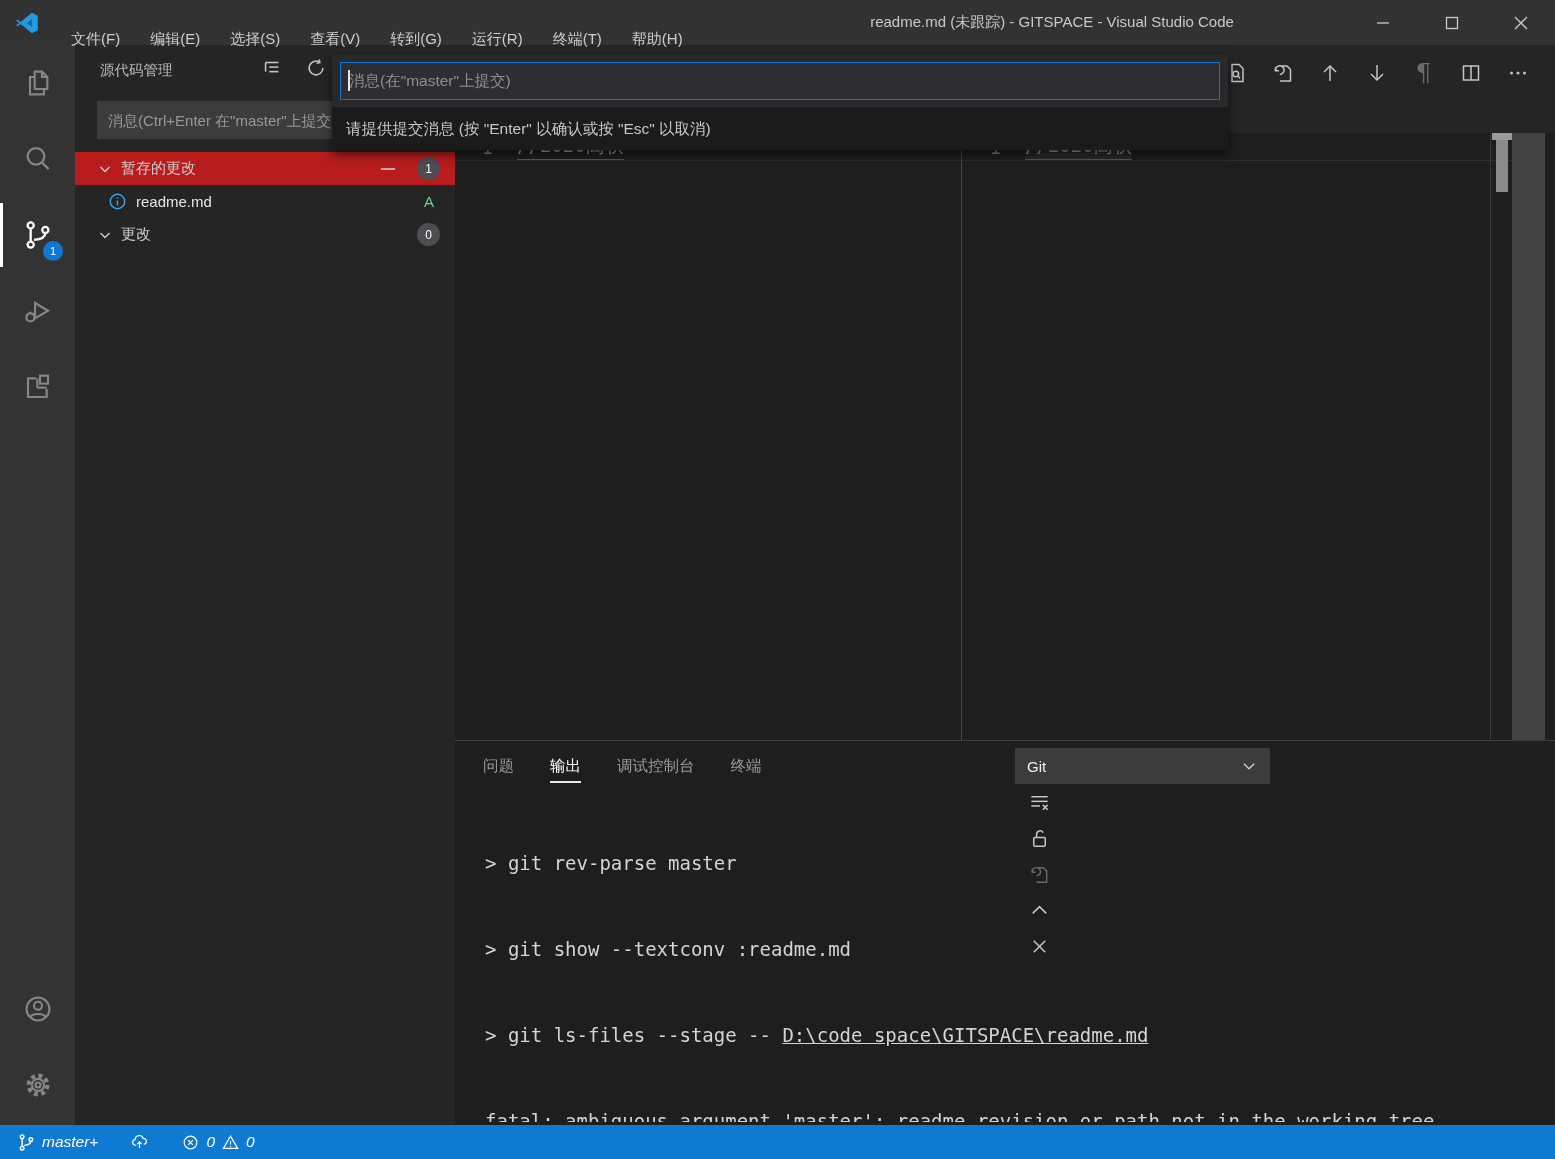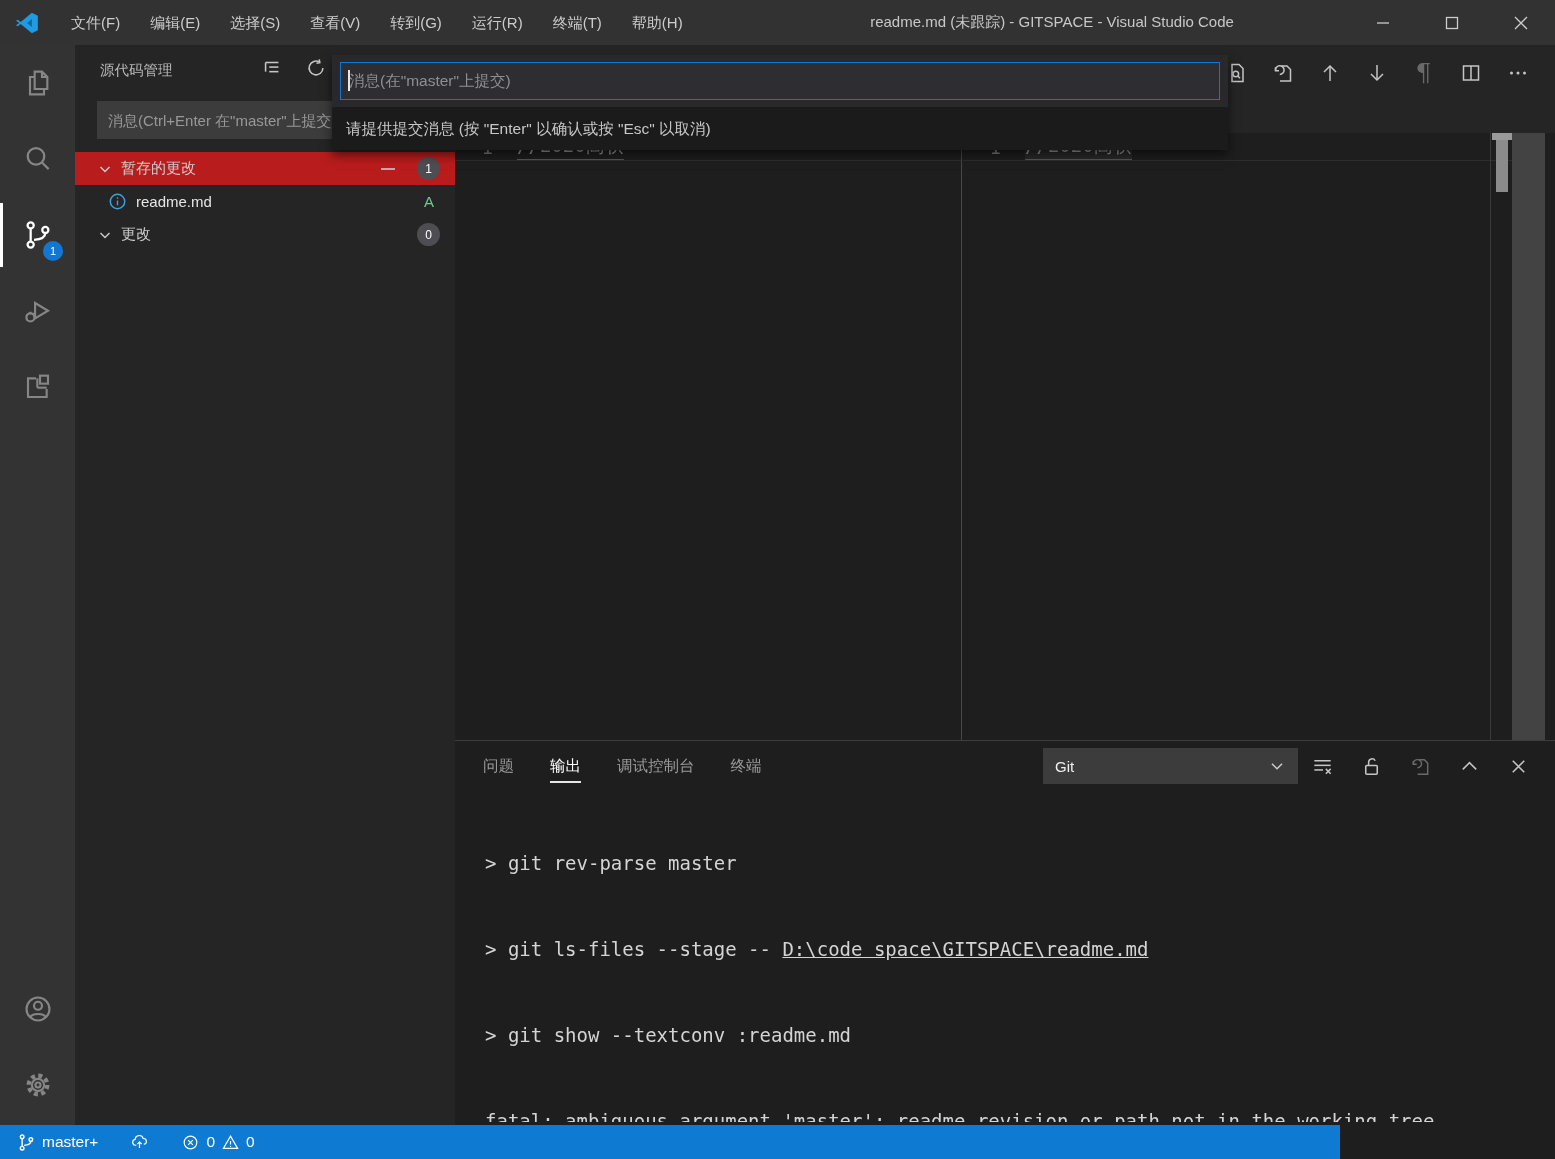--- a/index.html
+++ b/index.html
@@ -5,21 +5,21 @@
   * { margin:0; padding:0; box-sizing:border-box; }
   html,body { width:1555px; height:1159px; background:#1e1e1e; overflow:hidden;
     font-family:"Liberation Sans","DejaVu Sans",sans-serif; }
   .window { position:relative; width:1555px; height:1159px; background:#1e1e1e; }
 
   
   .titlebar { position:absolute; left:0; top:0; width:1555px; height:45px;
     background:#323233; display:flex; align-items:center; color:#cccccc; z-index:60; }
   .vscode-logo { width:26px; height:26px; margin:0 16px 0 14px; flex:0 0 auto; }
   .menus { display:flex; align-items:center; font-size:15px; }
-  .menu-item { padding:0 15px; height:45px; line-height:45px; cursor:default; }
+  .menu-item { padding:16px 15px; height:45px; line-height:45px; cursor:default; }
   .win-title { position:absolute; left:1052px; transform:translateX(-50%);
     font-size:15px; color:#c8c8c8; white-space:nowrap; }
   .win-controls { position:absolute; right:0; top:0; display:flex; height:45px; }
   .win-btn { width:69px; height:45px; display:flex; align-items:center; justify-content:center; }
 
   
   .activitybar { position:absolute; left:0; top:45px; width:75px; height:1080px;
     background:#333333; z-index:10; }
   .ab-item { position:relative; width:75px; height:76px; display:flex;
     align-items:center; justify-content:center; color:#868686; }
@@ -96,38 +96,38 @@
 
   
   .panel { position:absolute; left:455px; top:740px; width:1100px; height:385px;
     background:#1e1e1e; border-top:1px solid #3e3e42; }
   .panel-tabs { position:absolute; left:28px; top:0; height:50px; display:flex;
     align-items:flex-start; font-size:15.5px; }
   .panel-tab { margin-right:36px; height:50px; line-height:50px; color:#9a9a9a; position:relative; }
   .panel-tab.active { color:#ffffff; }
   .panel-tab.active::after { content:""; position:absolute; left:0; bottom:8px;
     width:100%; height:2px; background:#e7e7e7; }
-  .panel-controls { position:absolute; left:588px; top:7px; display:flex; align-items:center; }
+  .panel-controls { position:absolute; left:560px; top:7px; display:flex; align-items:flex-start;flex-direction:column; }
   .channel-select { width:255px; height:36px; background:#3c3c3c; color:#f0f0f0;
     font-size:15px; display:flex; align-items:center; padding:0 12px; }
   .channel-select .sel-label { flex:1; }
   .channel-select svg { width:18px; height:18px; color:#cccccc; }
   .panel-icon { width:49px; height:36px; display:flex; align-items:center;
     justify-content:center; color:#c5c5c5; }
   .panel-icon svg { width:23px; height:23px; }
   .panel-icon.dim { color:#6a6a6a; }
   .output { position:absolute; left:30px; top:51px; width:1040px; height:330px;
     font-family:"DejaVu Sans Mono",monospace; font-size:19px; line-height:28.6px;
     color:#d4d4d4; white-space:pre; overflow:hidden; }
   .out-link { text-decoration:underline; }
 
   
-  .statusbar { position:absolute; left:0; top:1125px; width:1340px; height:34px;
+  .statusbar { position:absolute; left:0; top:1125px; width:1555px; height:34px;
     background:#0e7ad1; color:#ffffff; display:flex; align-items:flex-start;
-    font-size:15.5px; z-index:60; }
+    font-size:15.5px; z-index:60;font-style:italic; }
   .sbar-item { display:flex; align-items:center; padding:0 9px; height:34px; white-space:nowrap; }
   .sbar-item svg { width:19px; height:19px; }
   .sbar-left { display:flex; align-items:center; padding-left:8px; }
   .sbar-right { margin-left:auto; display:flex; align-items:center; padding-right:8px; }
   .gap6 > * + * { margin-left:6px; }
   svg { display:block; }
 </style>
 </head>
 <body>
 
@@ -394,22 +394,22 @@
           </svg>
       </div>
       <div class="panel-icon">
         <svg viewBox="0 0 24 24" fill="none" stroke="currentColor" stroke-width="1.6">
             <path d="M6 6 L18 18 M18 6 L6 18"></path>
           </svg>
       </div>
     </div>
     <div class="output">
       <div><span>&gt; git rev-parse master</span></div>
+      <div><span>&gt; git show --textconv :readme.md</span></div>
       <div><span>&gt; git ls-files --stage -- </span><span class="out-link">D:\code space\GITSPACE\readme.md</span></div>
-      <div><span>&gt; git show --textconv :readme.md</span></div>
       <div><span>fatal: ambiguous argument 'master': readme revision or path not in the working tree.</span></div>
       
       
       
       
       
       
       
     </div>
   </div>

